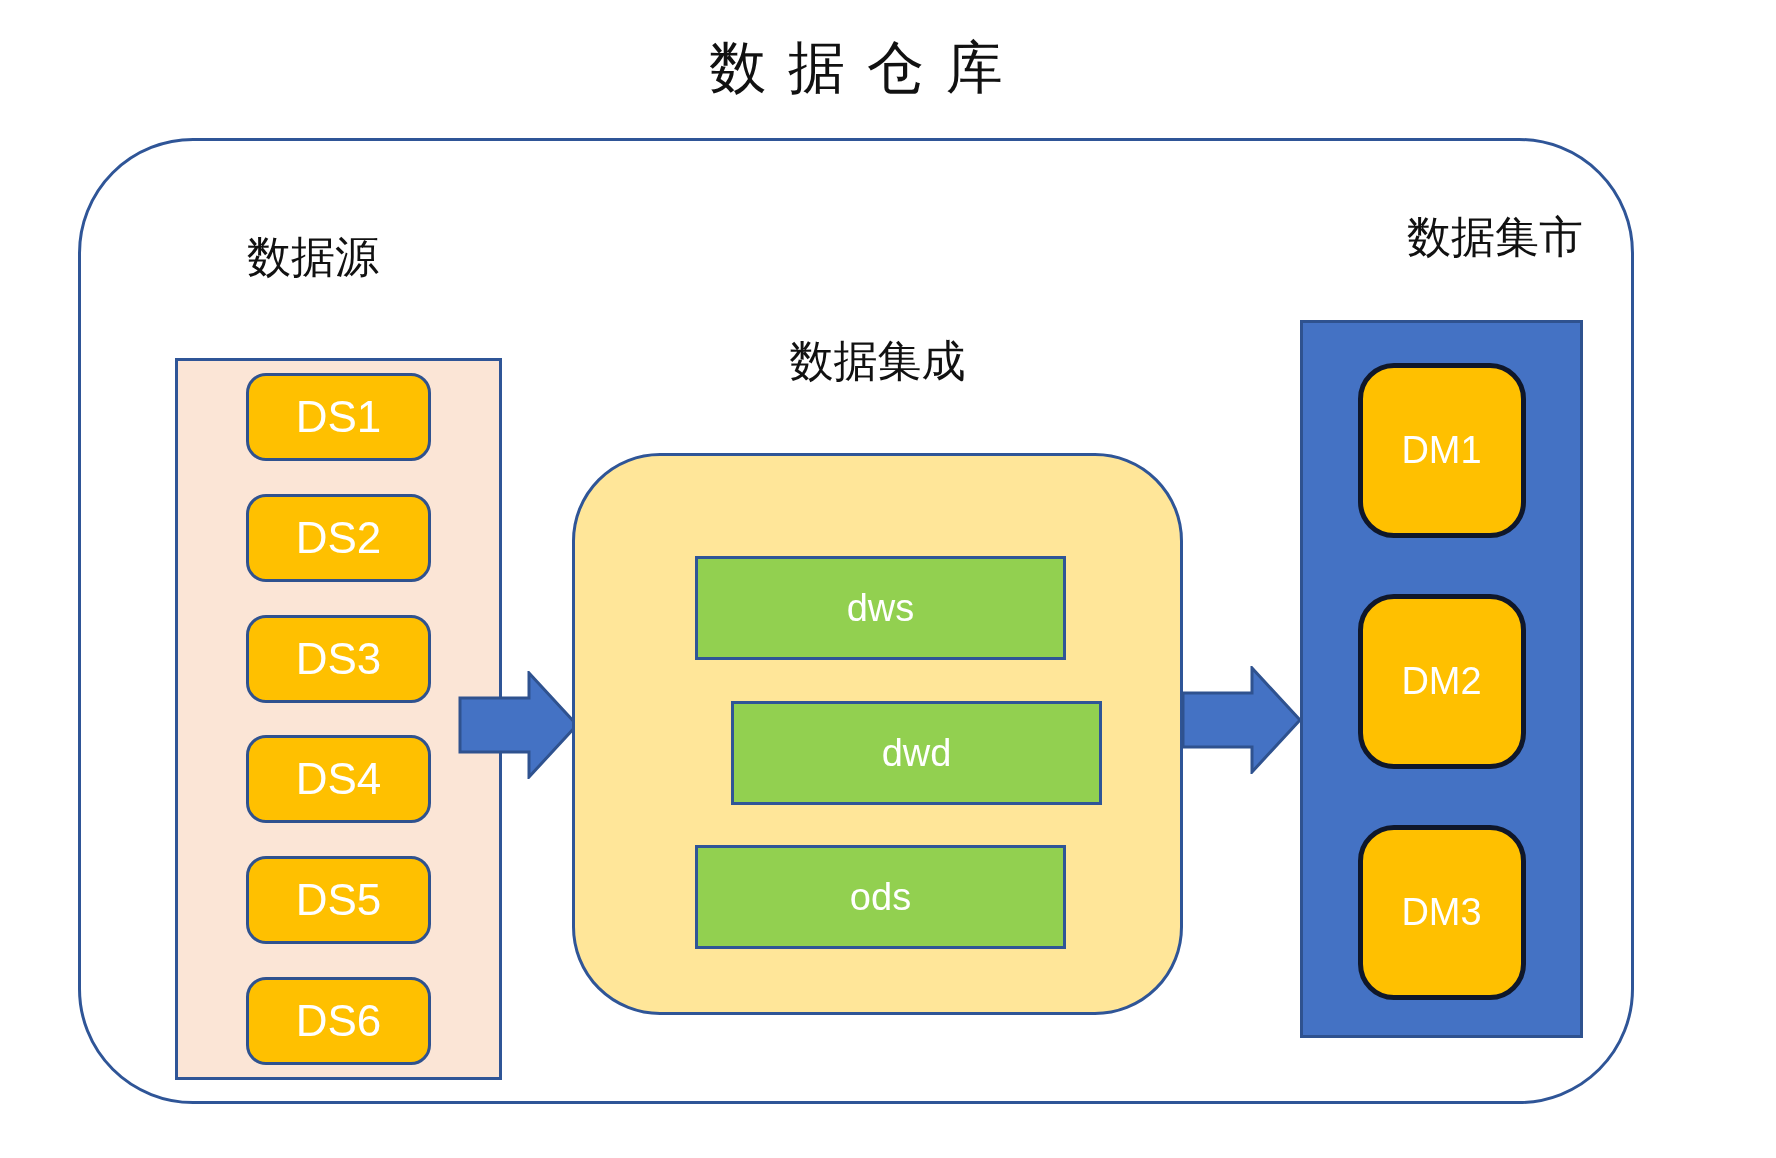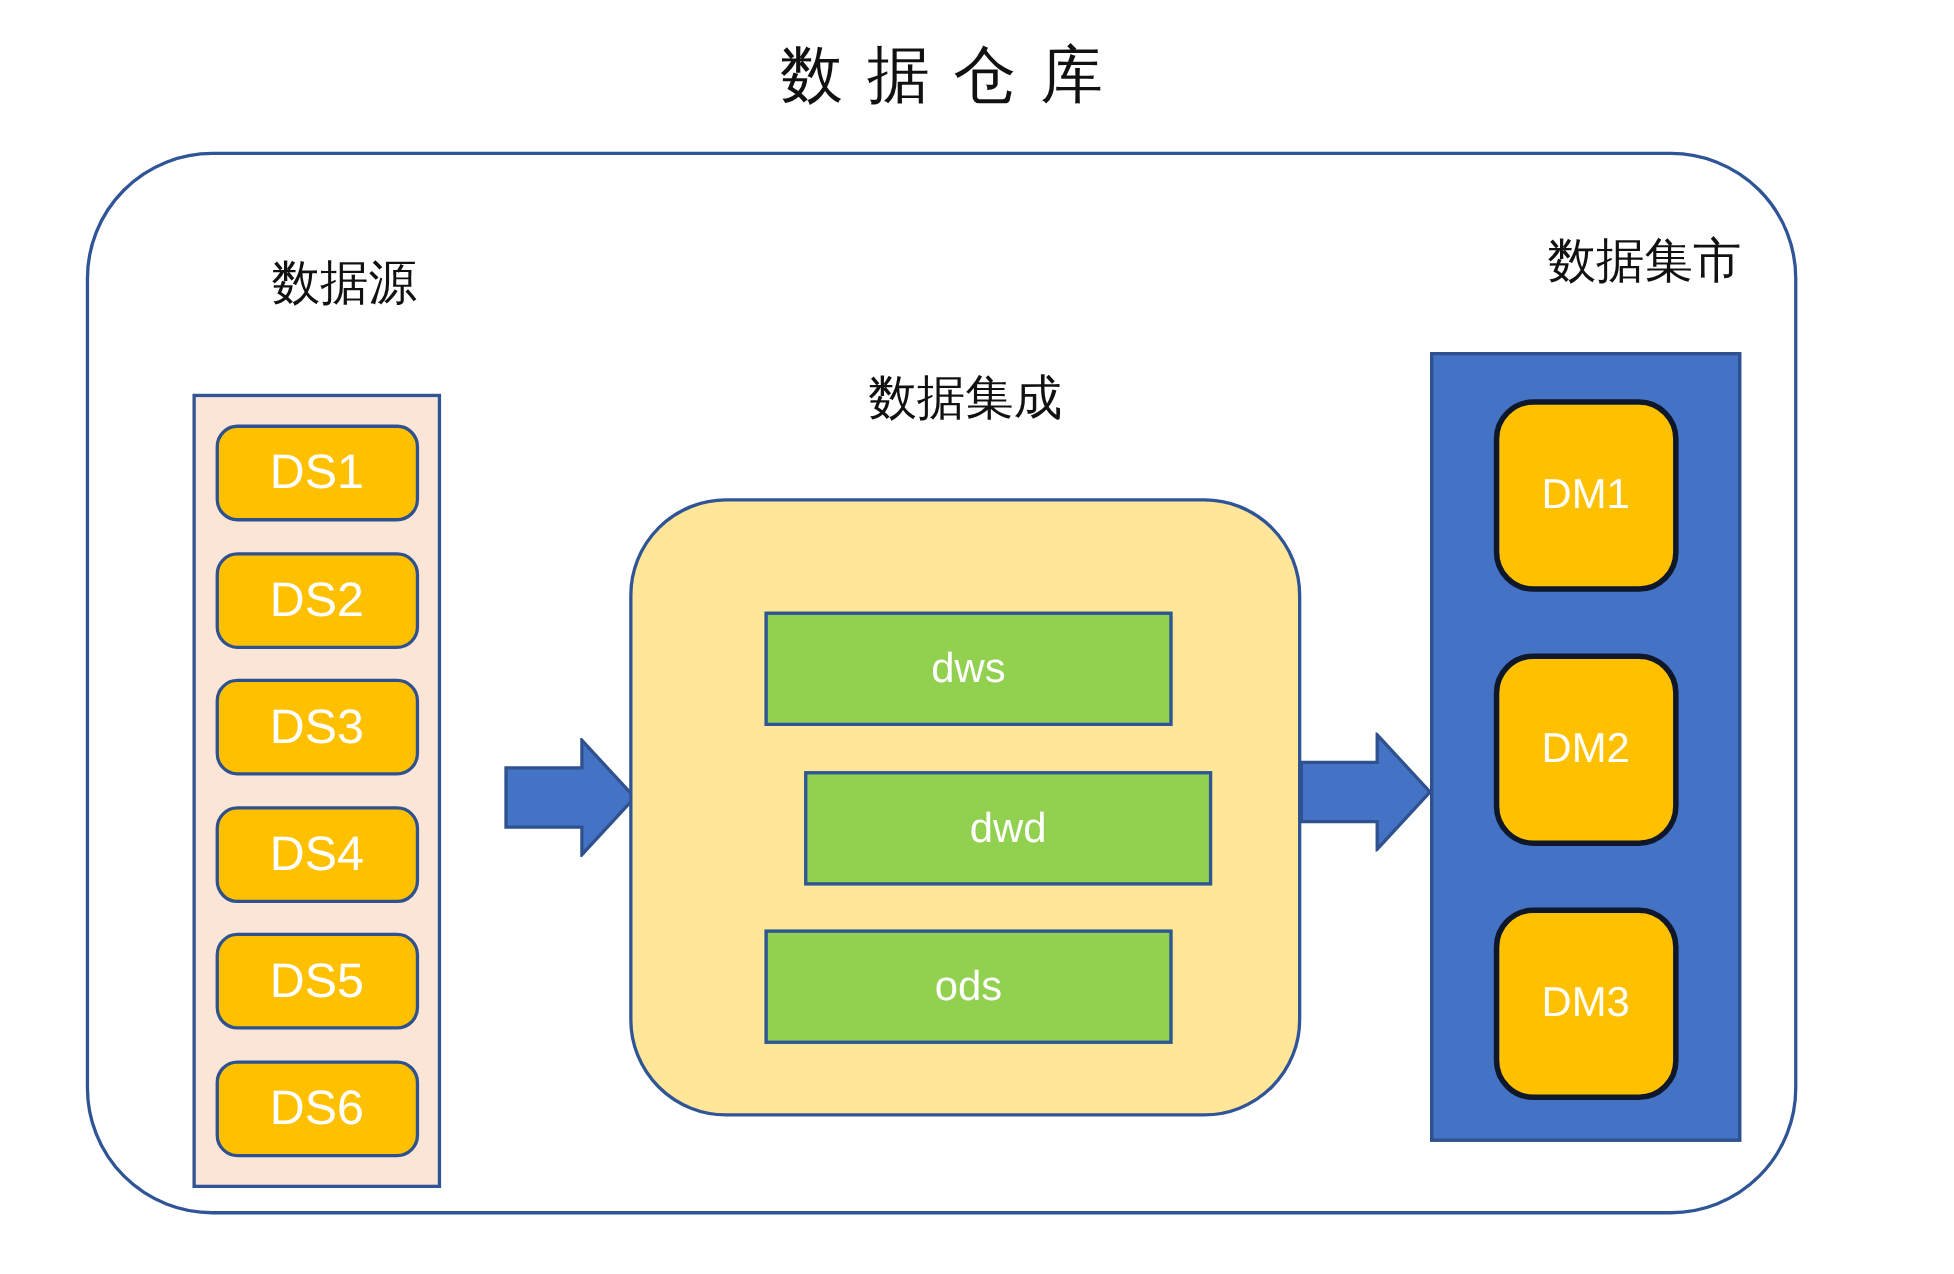--- a/index.html
+++ b/index.html
@@ -15,24 +15,24 @@
     position:absolute;left:78px;top:138px;width:1556px;height:966px;
     border:3.5px solid #2F5597;border-radius:115px;background:#ffffff;
     box-sizing:border-box;
   }
   .label{position:absolute;font-size:44px;color:#111111;white-space:nowrap;}
   .label-sources{left:218px;top:228px;margin-left:29px;}
   .label-integration{left:572px;top:332px;width:611px;text-align:center;}
   .label-marts{left:1300px;top:208px;width:283px;text-align:right;}
 
   .sources-box{
-    position:absolute;left:175px;top:358px;width:226px;height:722px;
+    position:absolute;left:175px;top:358px;width:327px;height:722px;
     background:#FBE5D6;border:3.5px solid #2F5597;box-sizing:border-box;
     display:flex;flex-direction:column;align-items:center;justify-content:space-between;
-    padding:25px 0;
+    padding:12px 0;
   }
   .ds-node{
     width:185px;height:88px;background:#FFC000;border:3.5px solid #2F528F;
     border-radius:20px;box-sizing:border-box;
     display:flex;align-items:center;justify-content:center;
     color:#ffffff;font-size:44px;
   }
   .integration-box{
     position:absolute;left:572px;top:453px;width:611px;height:562px;
     background:#FFE699;border:3px solid #2F5597;border-radius:88px;

